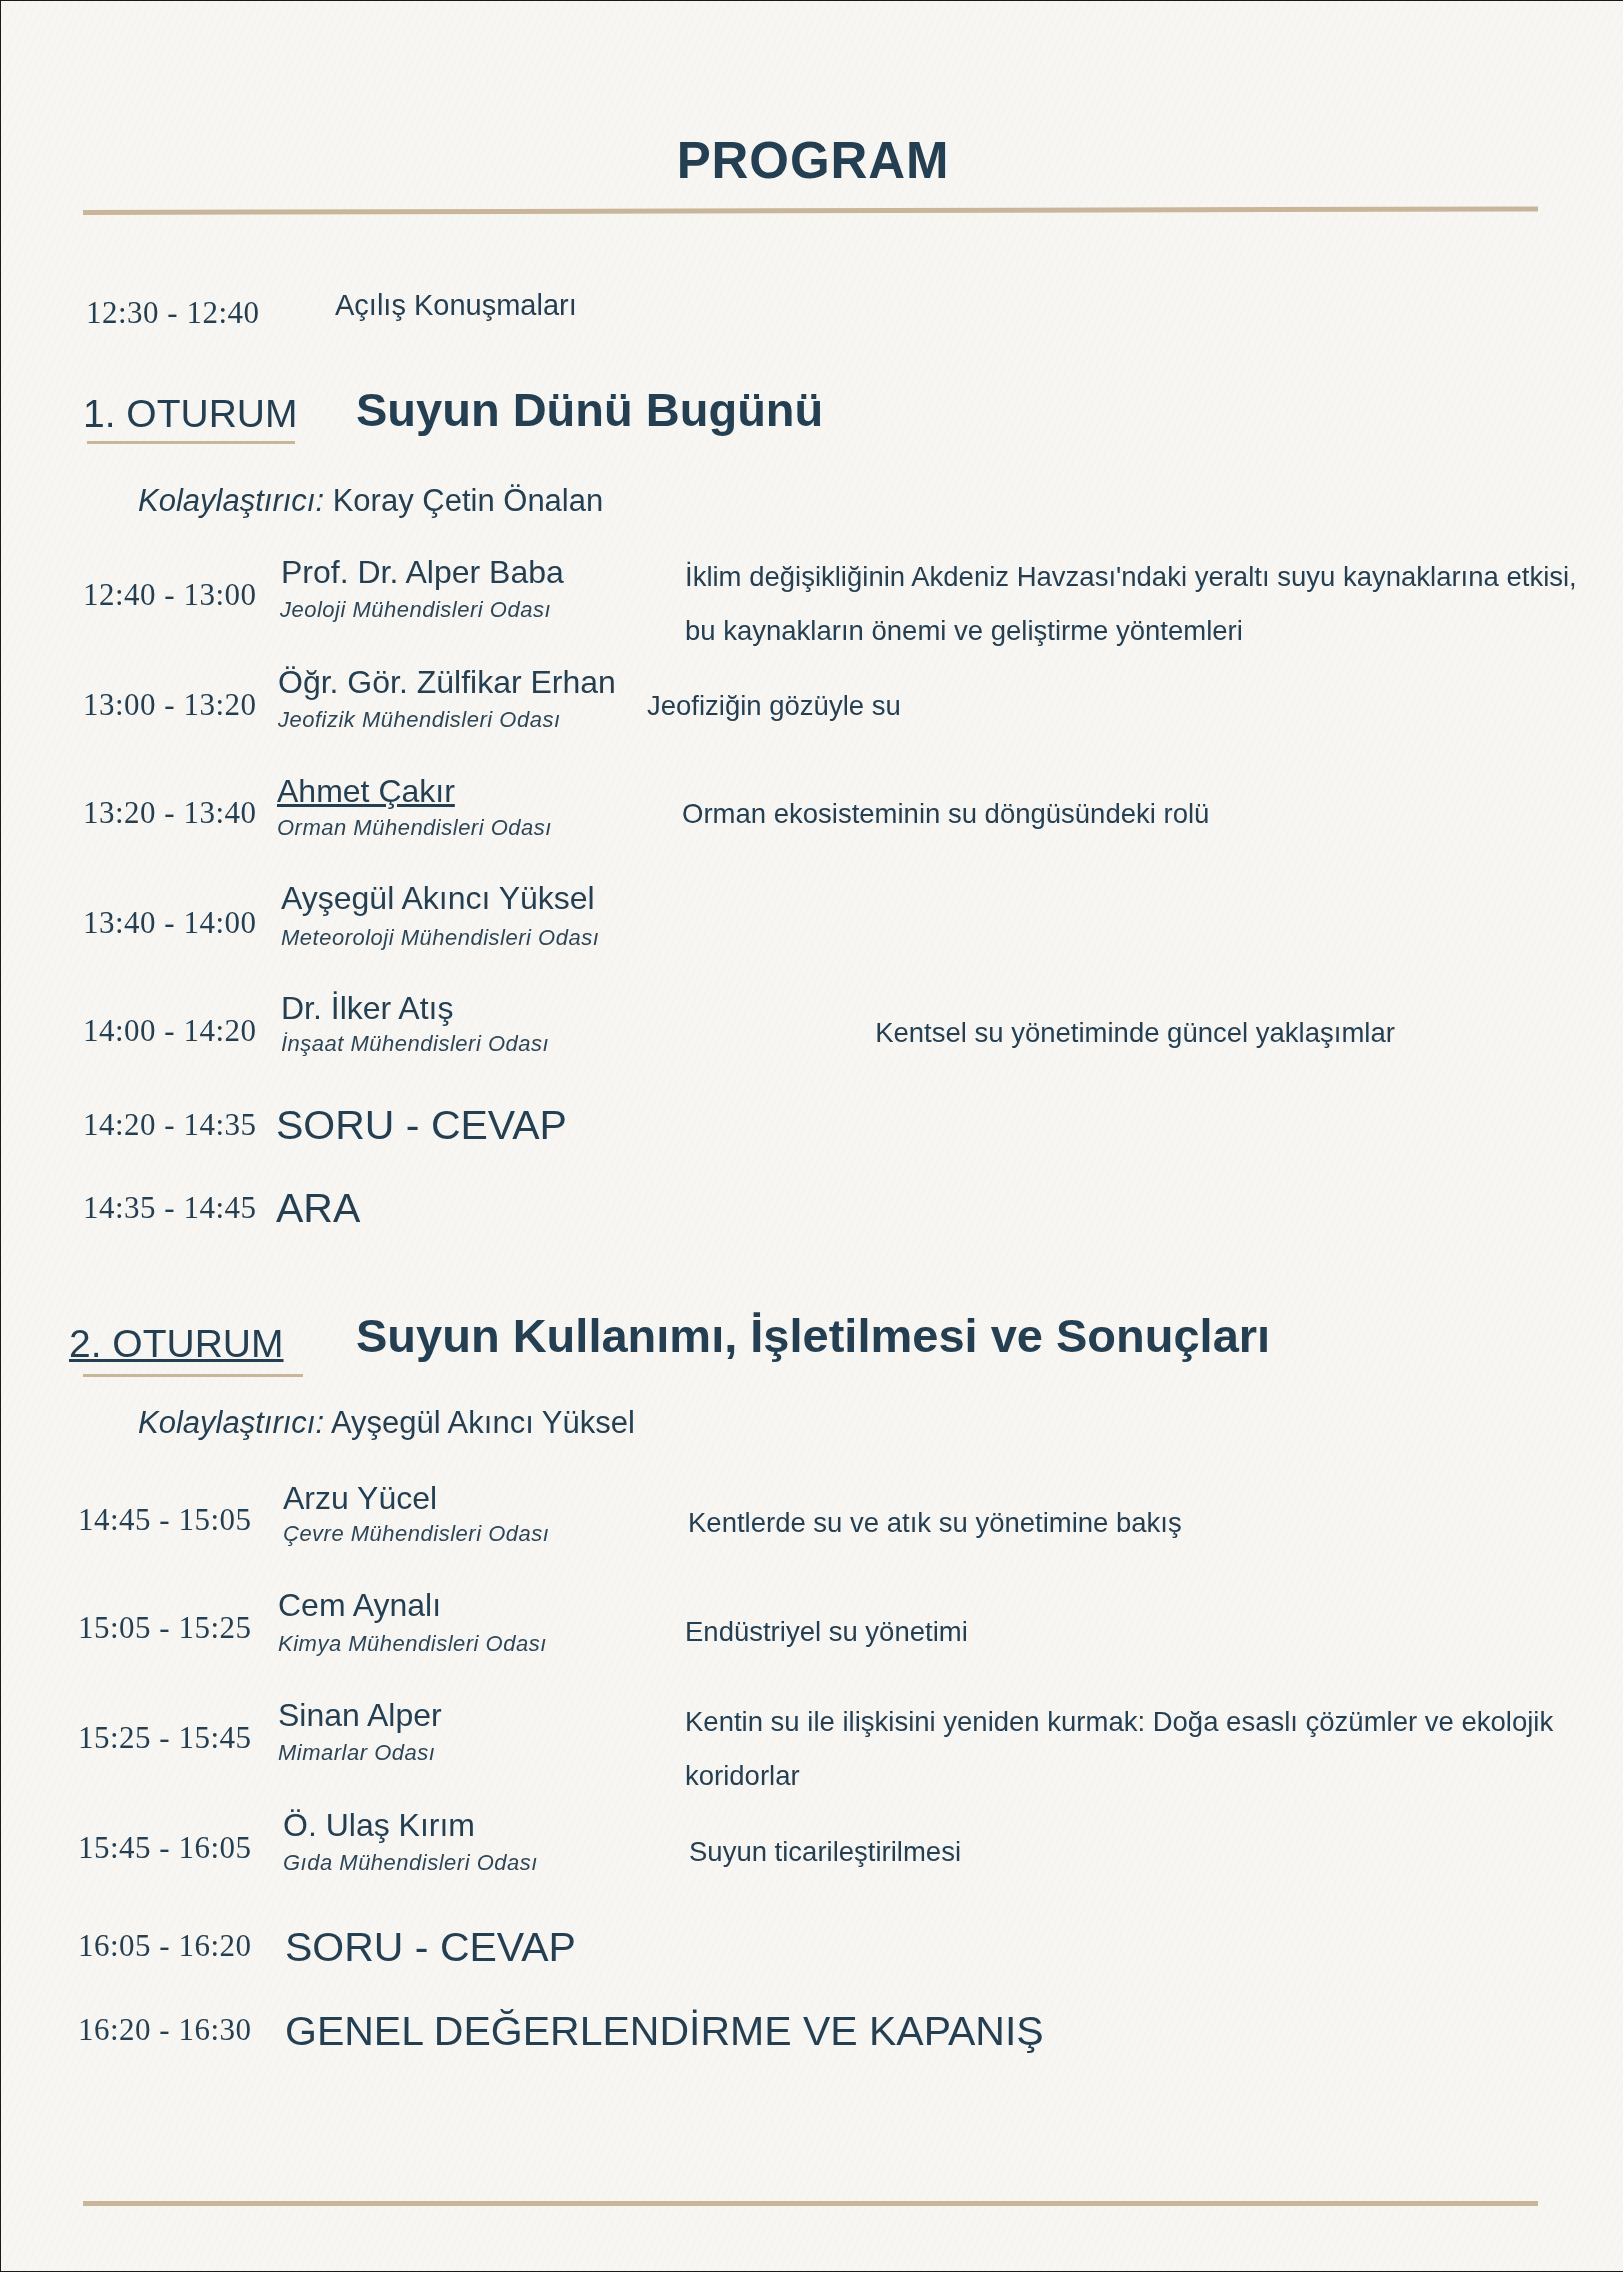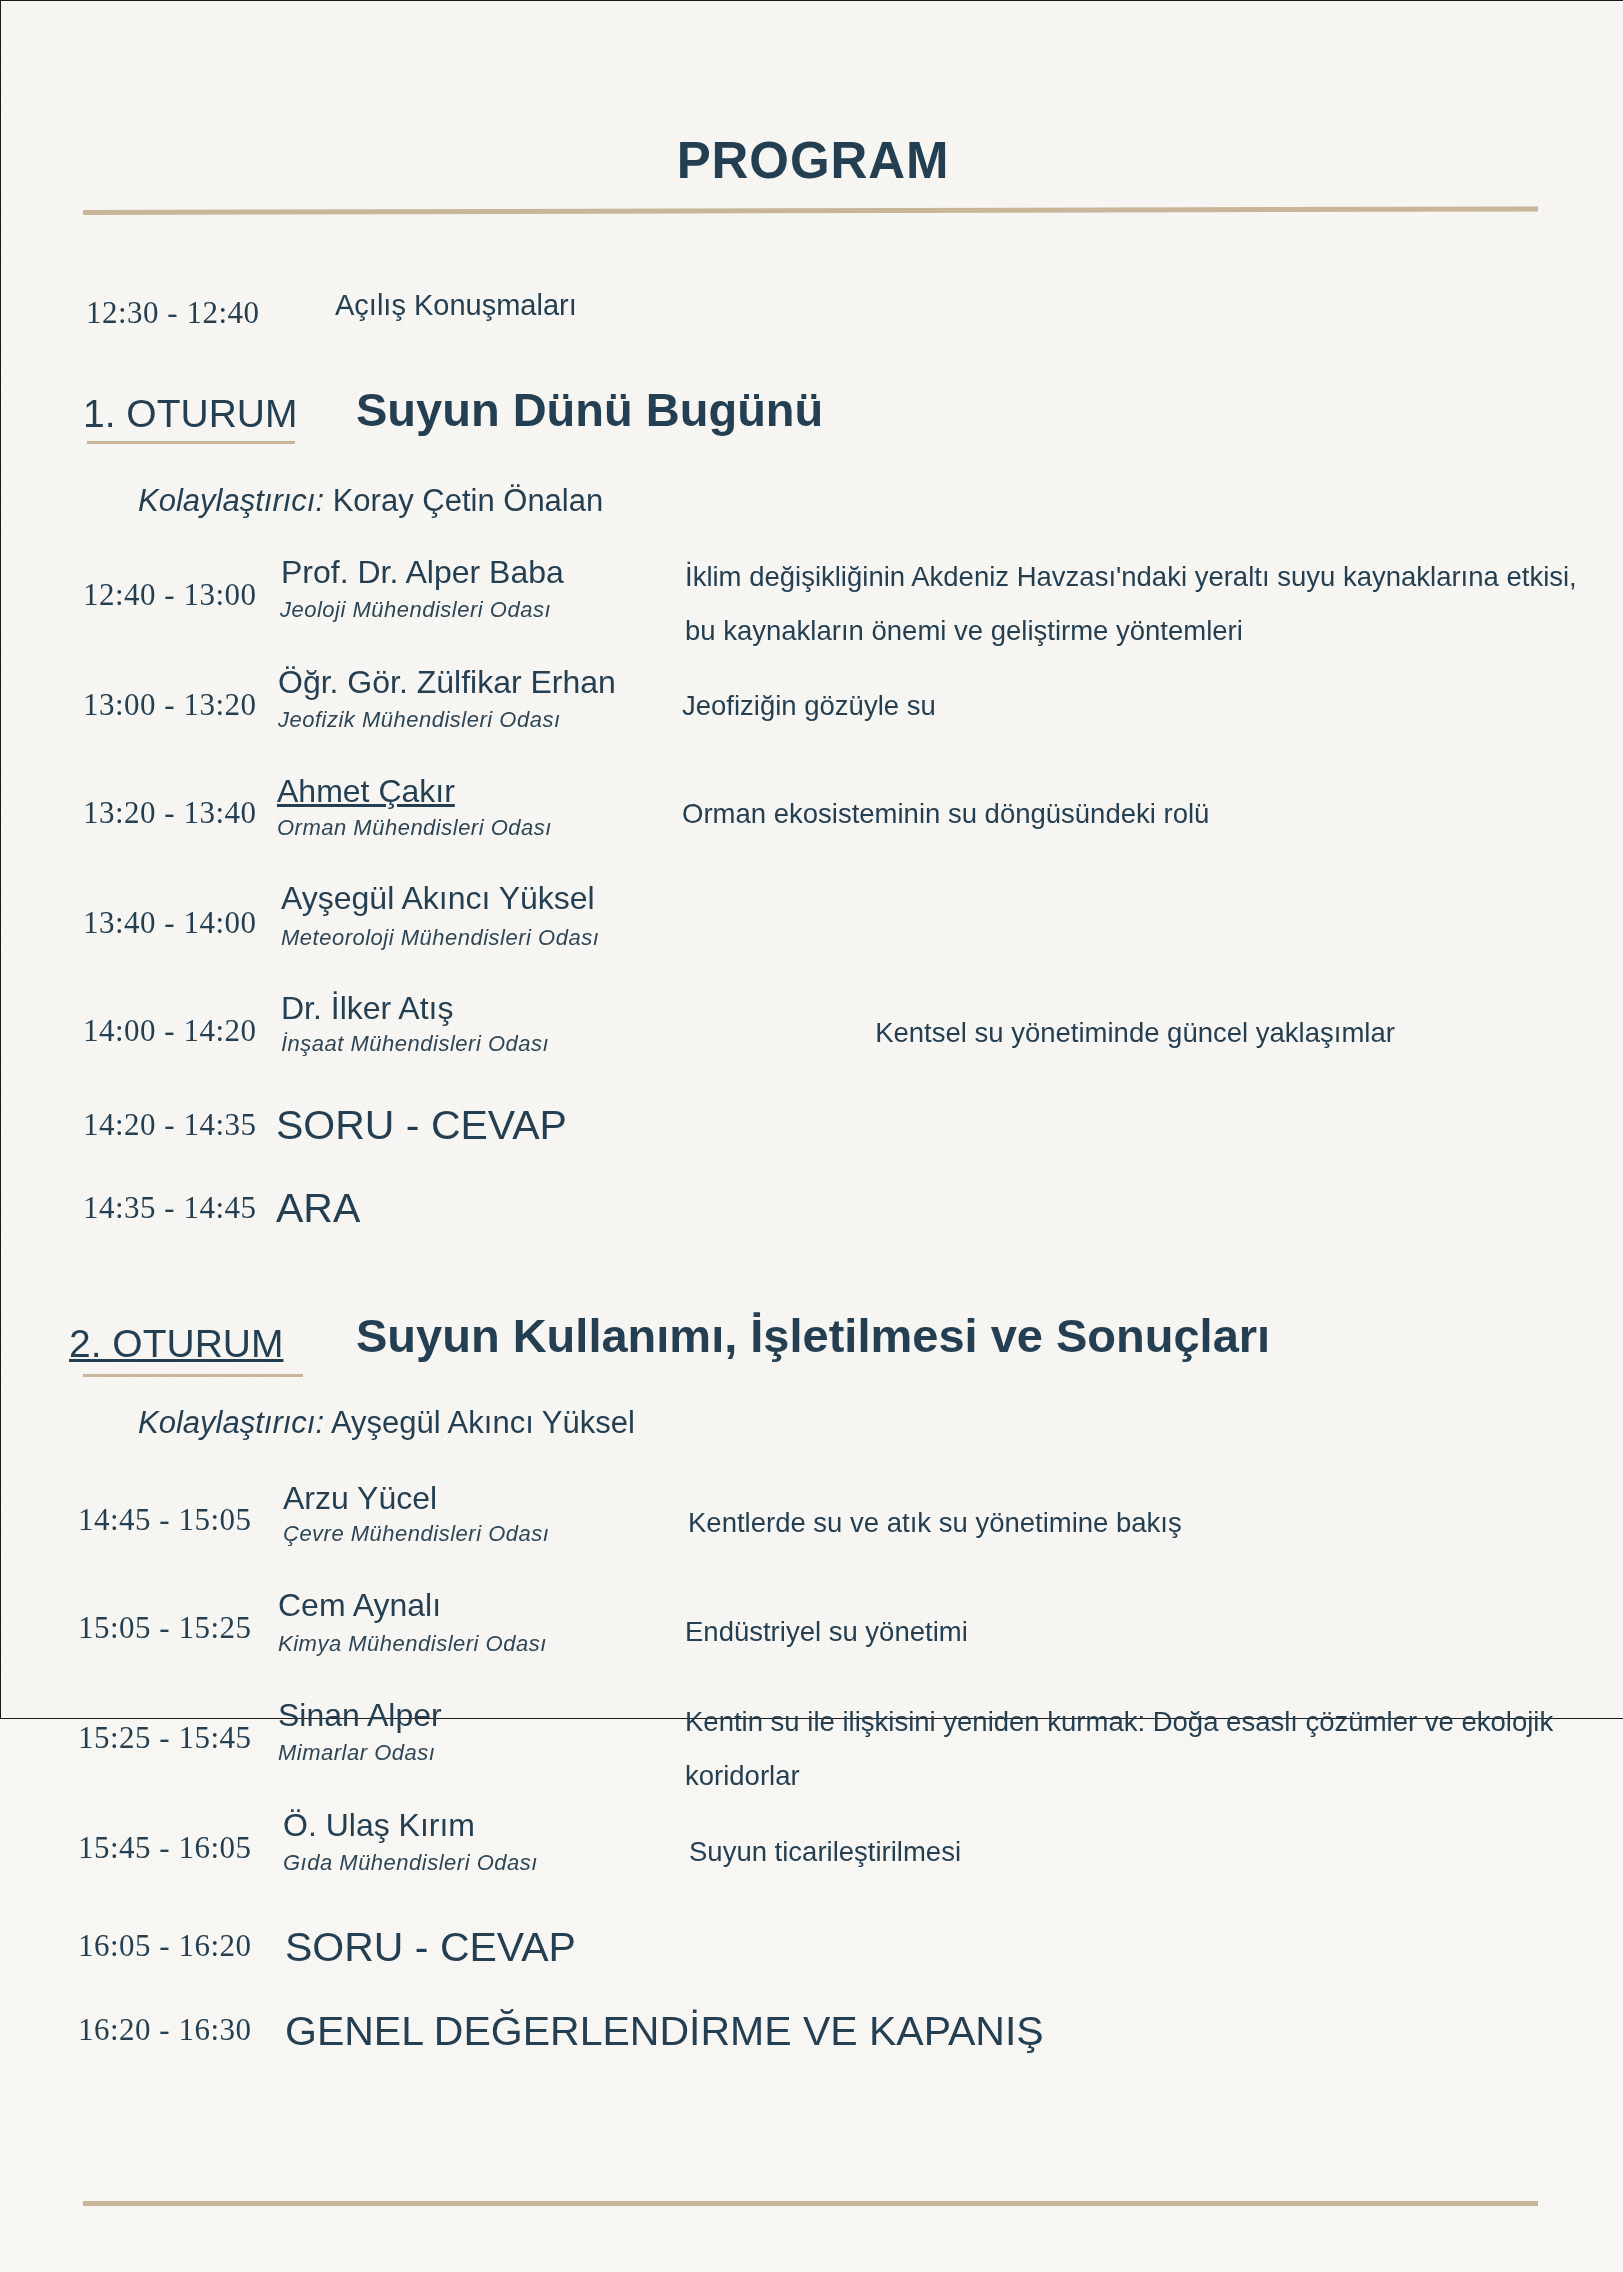--- a/index.html
+++ b/index.html
@@ -3,21 +3,21 @@
 <meta charset="utf-8">
 <style>
   html, body { margin:0; padding:0; }
   body {
     width:1624px; height:2273px; position:relative; overflow:hidden;
     background:#f8f6f3;
     color:#243f52;
     font-family:"Liberation Sans", "DejaVu Sans", sans-serif;
   }
   .page {
-    position:absolute; left:0; top:0; width:1623px; height:1719px;
+    position:absolute; left:0; top:0; width:1623px; height:2272px;
     border-top:1.4px solid #1a1a1a; border-left:1.4px solid #1a1a1a; border-bottom:1.4px solid #1a1a1a;
     box-sizing:border-box;
     background:
       repeating-linear-gradient(115deg, rgba(0,0,0,0.006) 0 2.7px, rgba(255,255,255,0) 2.7px 6.4px),
       #f8f6f3;
   }
   .abs { position:absolute; white-space:nowrap; }
   .title {
     left:0; width:1624px; text-align:center; top:134px;
     font-size:51px; font-weight:bold; letter-spacing:0.9px; line-height:1;
@@ -60,21 +60,21 @@
   </div>
 
   <div class="abs time" style="left:82px;top:578px;">12:40 - 13:00</div>
   <div class="abs name" style="left:280px;top:555px;">Prof. Dr. Alper Baba</div>
   <div class="abs org" style="left:279px;top:598px;">Jeoloji Mühendisleri Odası</div>
   <div class="abs topic" style="left:684px;top:549px;">İklim değişikliğinin Akdeniz Havzası'ndaki yeraltı suyu kaynaklarına etkisi, bu kaynakların önemi ve geliştirme yöntemleri</div>
 
   <div class="abs time" style="left:82px;top:688px;">13:00 - 13:20</div>
   <div class="abs name" style="left:277px;top:665px;">Öğr. Gör. Zülfikar Erhan</div>
   <div class="abs org" style="left:277px;top:708px;">Jeofizik Mühendisleri Odası</div>
-  <div class="abs topic" style="left:681px;top:678px;">Jeofiziğin gözüyle su</div>
+  <div class="abs topic" style="left:646px;top:678px;">Jeofiziğin gözüyle su</div>
 
   <div class="abs time" style="left:82px;top:796px;">13:20 - 13:40</div>
   <div class="abs name" style="left:276px;top:774px;text-decoration:underline;">Ahmet Çakır</div>
   <div class="abs org" style="left:276px;top:816px;">Orman Mühendisleri Odası</div>
   <div class="abs topic" style="left:681px;top:786px;">Orman ekosisteminin su döngüsündeki rolü</div>
 
   <div class="abs time" style="left:82px;top:906px;">13:40 - 14:00</div>
   <div class="abs name" style="left:280px;top:881px;">Ayşegül Akıncı Yüksel</div>
   <div class="abs org" style="left:280px;top:926px;">Meteoroloji Mühendisleri Odası</div>
 

